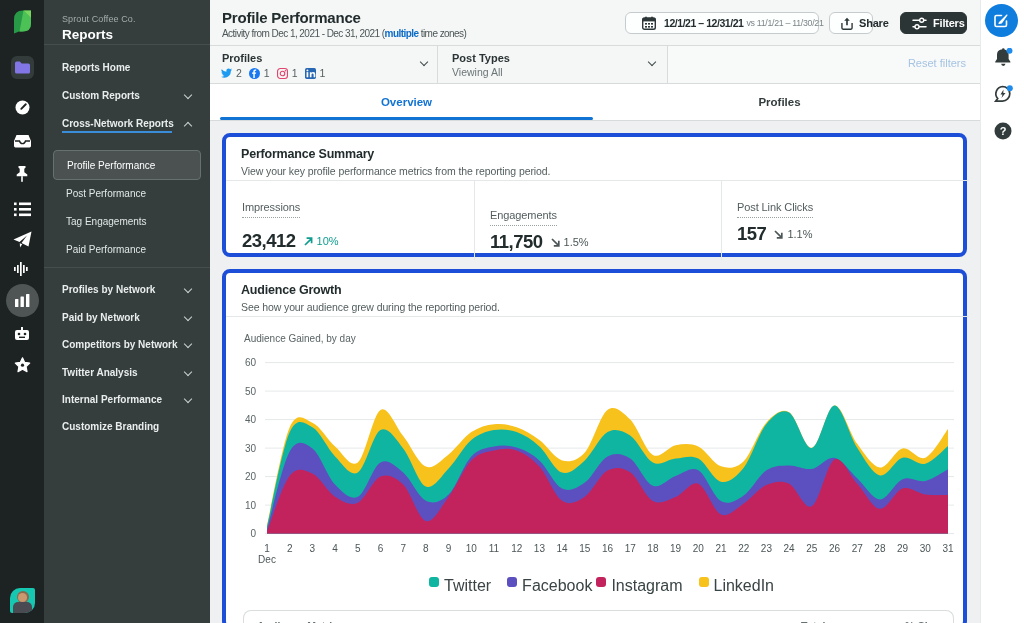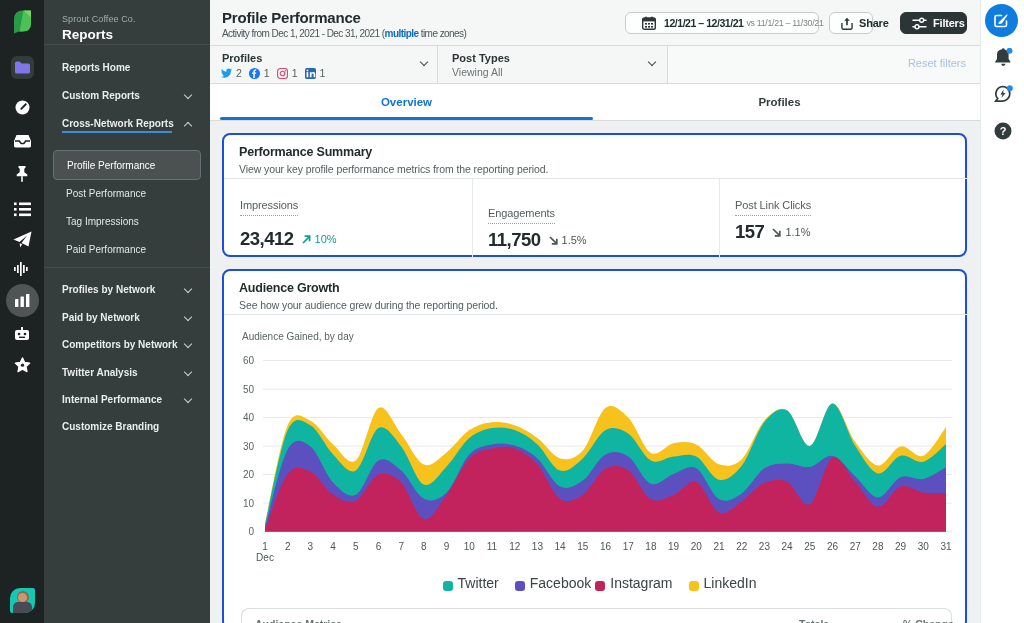--- a/index.html
+++ b/index.html
@@ -24,21 +24,21 @@
 #rrail { left:980px; top:0; width:44px; height:623px; background:#fff; border-left:1px solid #e8ebec; z-index:5; }
 
 #main { left:210px; top:0; width:770px; height:623px; background:#eef0f1; }
 #topbar { left:0; top:0; width:770px; height:46px; background:#f5f6f6; border-bottom:1px solid #d7dbdc; }
 #filterbar { left:0; top:46px; width:770px; height:38px; background:#f5f6f6; border-bottom:1px solid #d7dbdc; }
 .vdiv { position:absolute; top:0; width:1px; height:38px; background:#d7dbdc; }
 #tabs { left:0; top:84px; width:770px; height:37px; background:#fff; border-bottom:1px solid #d7dbdc; }
 h1 { font-size:15px; color:#222c2d; letter-spacing:-.2px; }
 .btn { position:absolute; top:12px; height:22px; border:1px solid #c6cccd; border-radius:6px; background:#fdfefe; display:flex; align-items:center; white-space:nowrap; }
 
-.card { position:absolute; left:12px; width:745px; background:#fff; border:2px solid #1d4ed8; border-radius:8px; }
+.card { position:absolute; left:12px; width:745px; background:#fff; border:4px solid #1d4ed8; border-radius:8px; }
 .cardtitle { font-size:12.5px; font-weight:bold; color:#222c2d; letter-spacing:-.2px; }
 .cardsub { font-size:10.5px; color:#535d5e; margin-top:4px; letter-spacing:-.1px; }
 .metriclabel { font-size:11px; color:#535d5e; border-bottom:1px dotted #98a2a3; padding-bottom:4px; display:inline-block; letter-spacing:-.1px; }
 .metricval { font-size:18.5px; font-weight:bold; color:#222c2d; letter-spacing:-.5px; }
 .small { font-size:11px; }
 </style>
 </head>
 <body>
 
 <div class="abs" id="rail">
@@ -131,21 +131,21 @@
   <div class="navitem" style="top:62px">Reports Home</div>
   <div class="navitem" style="top:90px">Custom Reports</div>
     <div class="chev down" style="left:141px;top:92px"></div>
   <div class="navitem" style="top:118px">Cross-Network Reports</div>
     <div class="chev up" style="left:141px;top:123px"></div>
   <div class="bluunder"></div>
   <div id="selitem">
       <span>Profile Performance</span>
     </div>
   <div class="navitem" style="top:188px;left:22px;font-weight:normal;color:#e2e7e7;font-size:10px">Post Performance</div>
-  <div class="navitem" style="top:216px;left:22px;font-weight:normal;color:#e2e7e7;font-size:10px">Tag Impressions</div>
+  <div class="navitem" style="top:216px;left:22px;font-weight:normal;color:#e2e7e7;font-size:10px">Tag Engagements</div>
   <div class="navitem" style="top:244px;left:22px;font-weight:normal;color:#e2e7e7;font-size:10px">Paid Performance</div>
   <div class="navdiv" style="top:267px"></div>
   <div class="navitem" style="top:284px">Profiles by Network</div>
     <div class="chev down" style="left:141px;top:286px"></div>
   <div class="navitem" style="top:312px">Paid by Network</div>
     <div class="chev down" style="left:141px;top:314px"></div>
   <div class="navitem" style="top:339px">Competitors by Network</div>
     <div class="chev down" style="left:141px;top:341px"></div>
   <div class="navitem" style="top:367px">Twitter Analysis</div>
     <div class="chev down" style="left:141px;top:369px"></div>
@@ -362,21 +362,21 @@
       <text x="585.8" y="279" font-size="10" fill="#4c5657" text-anchor="middle" font-family="Liberation Sans">25</text>
       <text x="608.5" y="279" font-size="10" fill="#4c5657" text-anchor="middle" font-family="Liberation Sans">26</text>
       <text x="631.2" y="279" font-size="10" fill="#4c5657" text-anchor="middle" font-family="Liberation Sans">27</text>
       <text x="653.9" y="279" font-size="10" fill="#4c5657" text-anchor="middle" font-family="Liberation Sans">28</text>
       <text x="676.6" y="279" font-size="10" fill="#4c5657" text-anchor="middle" font-family="Liberation Sans">29</text>
       <text x="699.3" y="279" font-size="10" fill="#4c5657" text-anchor="middle" font-family="Liberation Sans">30</text>
       <text x="722.0" y="279" font-size="10" fill="#4c5657" text-anchor="middle" font-family="Liberation Sans">31</text>
       <text x="41.0" y="290" font-size="10" fill="#4c5657" text-anchor="middle" font-family="Liberation Sans">Dec</text>
     </svg>
 
-    <div class="abs" style="left:4px;top:304px;width:743px;display:flex;justify-content:center;align-items:flex-end;font-size:14px;color:#3a4445">
+    <div class="abs" style="left:4px;top:304px;width:743px;display:flex;justify-content:center;align-items:flex-start;font-size:16px;color:#3a4445">
       <span style="width:10px;height:10px;border-radius:3px;background:#10b5a2;margin-right:5px"></span>
         <span style="margin-right:16px">Twitter</span>
       <span style="width:10px;height:10px;border-radius:3px;background:#5c50c0;margin-right:5px"></span>
         <span style="margin-right:4px">Facebook</span>
       <span style="width:10px;height:10px;border-radius:3px;background:#c3235c;margin-right:5px"></span>
         <span style="margin-right:16px">Instagram</span>
       <span style="width:10px;height:10px;border-radius:3px;background:#f8c21c;margin-right:5px"></span>
         <span>LinkedIn</span>
     </div>
 

